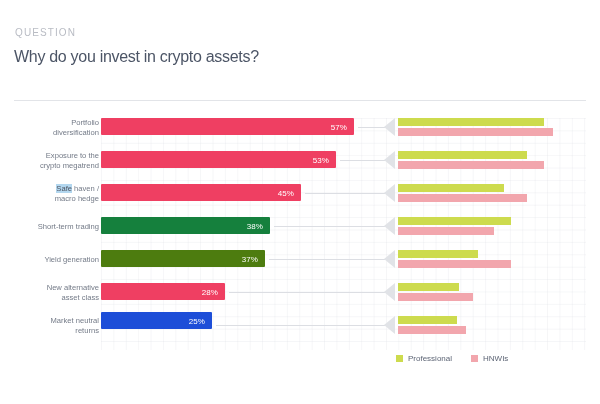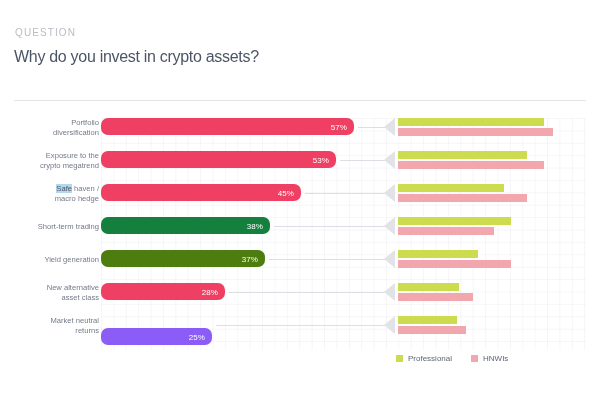--- a/index.html
+++ b/index.html
@@ -67,21 +67,21 @@
   .rowlabel .sel {
     background:#b3d7ef;
     color:#4d5360;
   }
 
   
   .bar-main {
     position:absolute;
     left:101px; height:17px;
     background:#ef3f62;
-    border-radius:7px;
+    border-radius:1px;
     padding-left:20px;
   }
   .bar-val {
     position:absolute;
     right:7px; top:0; height:19px;
     line-height:19px;
     font-size:8px; color:#ffffff;
     letter-spacing:.1px;
   }
 
@@ -210,21 +210,21 @@
           <div class="connector" style="left: 229px; top: 17px; width: 156px;"></div>
           <div class="tri" style="left: 384px; top: 8px;"></div>
           <div class="bar-pro" style="width: 61px; top: 8px; background: rgb(205, 219, 78);"></div>
           <div class="bar-hnwi" style="width: 75px; top: 18px; background: rgb(242, 166, 173);"></div>
         </div>
         <div class="row" style="top: 198px;">
           <div class="rowlabel" style="top: 8px;">
             <div>Market neutral</div>
             <div>returns</div>
           </div>
-          <div class="bar-main" style="width: 111px; top: 20px; background: #8b5cf6;">
+          <div class="bar-main" style="width: 111px; top: 4px; background: #1d4ed8;">
             <span class="bar-val">25%</span>
           </div>
           <div class="connector" style="left: 216px; top: 17px; width: 169px;"></div>
           <div class="tri" style="left: 384px; top: 8px;"></div>
           <div class="bar-pro" style="width: 59px; top: 8px; background: rgb(205, 219, 78);"></div>
           <div class="bar-hnwi" style="width: 68px; top: 18px; background: rgb(242, 166, 173);"></div>
         </div>
       </div>
   </div>
 

